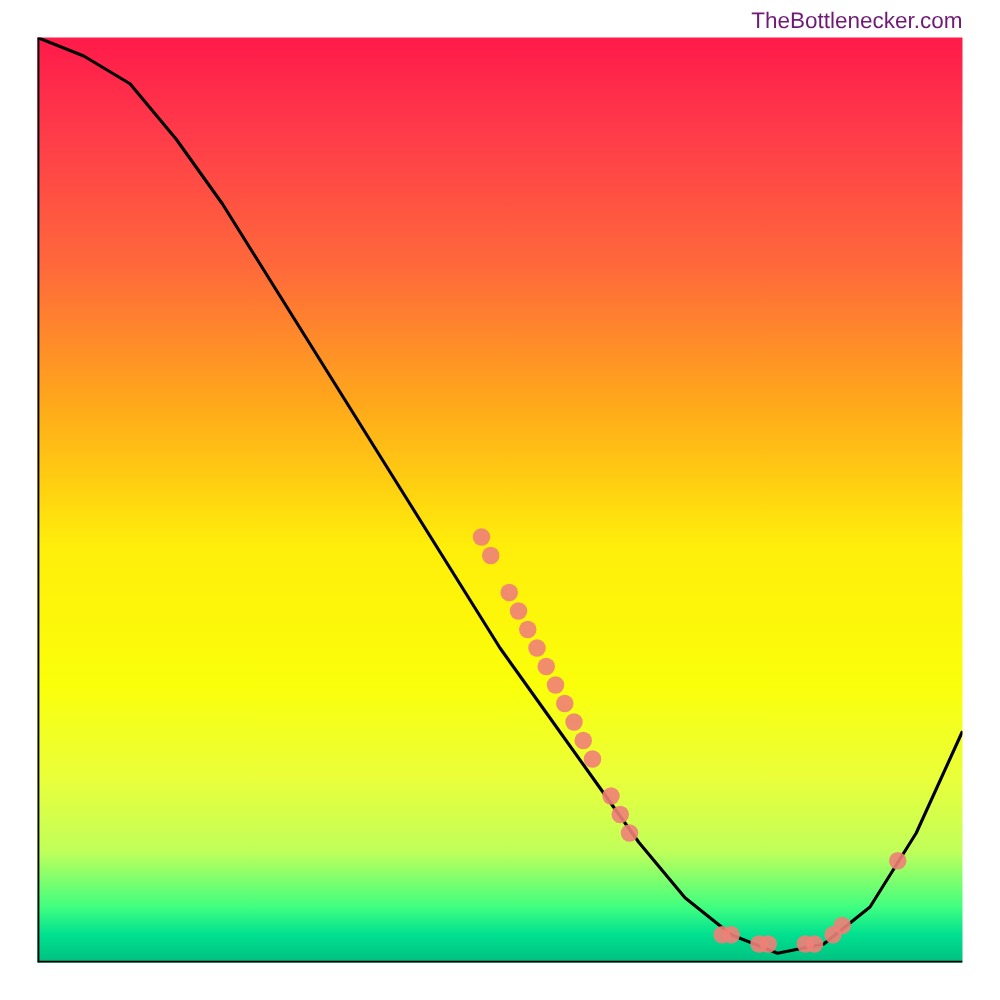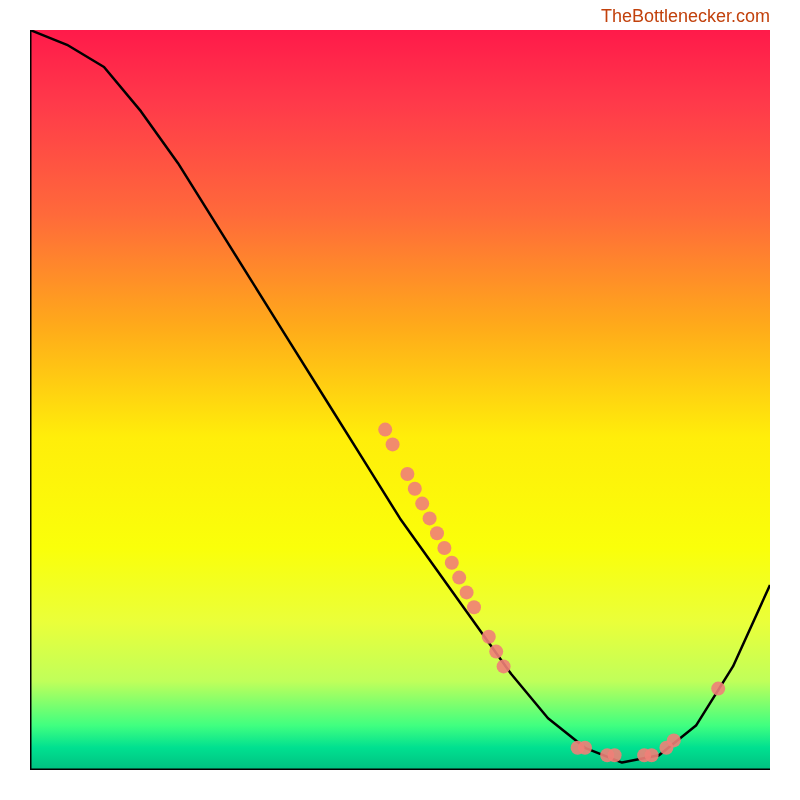--- a/index.html
+++ b/index.html
@@ -48,21 +48,21 @@
     left: 30px;
     top: 30px;
     width: 740px;
     height: 740px;
     pointer-events: none;
   }
   .attribution {
     position: absolute;
     right: 30px;
     top: 6px;
-    color: #c2410c;
+    color: #701a75;
     font-size: 18px;
     font-family: Arial, sans-serif;
   }
 </style>
 </head>
 <body>
 
 <div class="chart-container">
 
   <div class="plot-area"></div>

